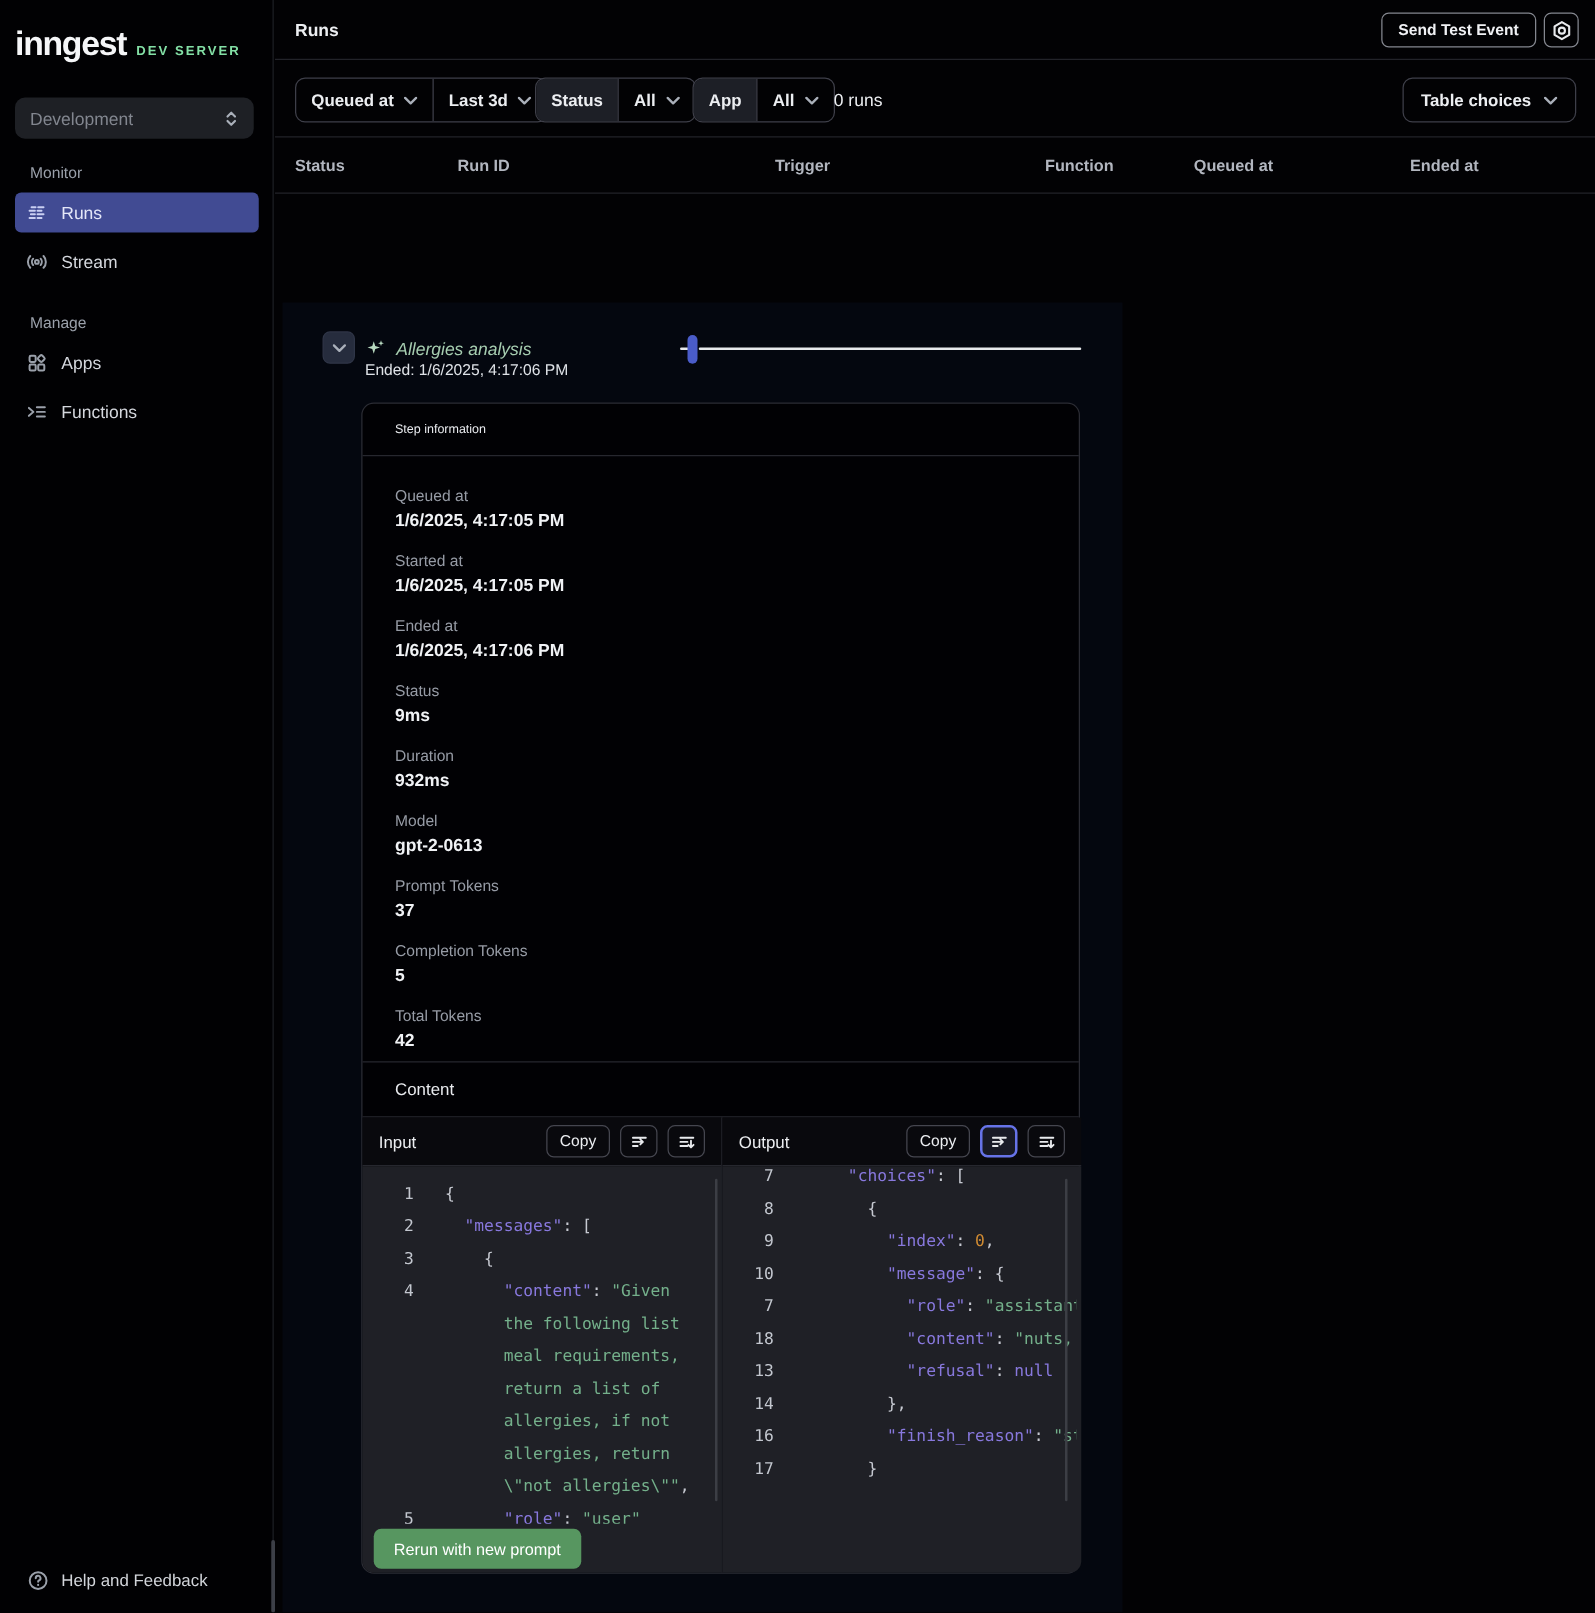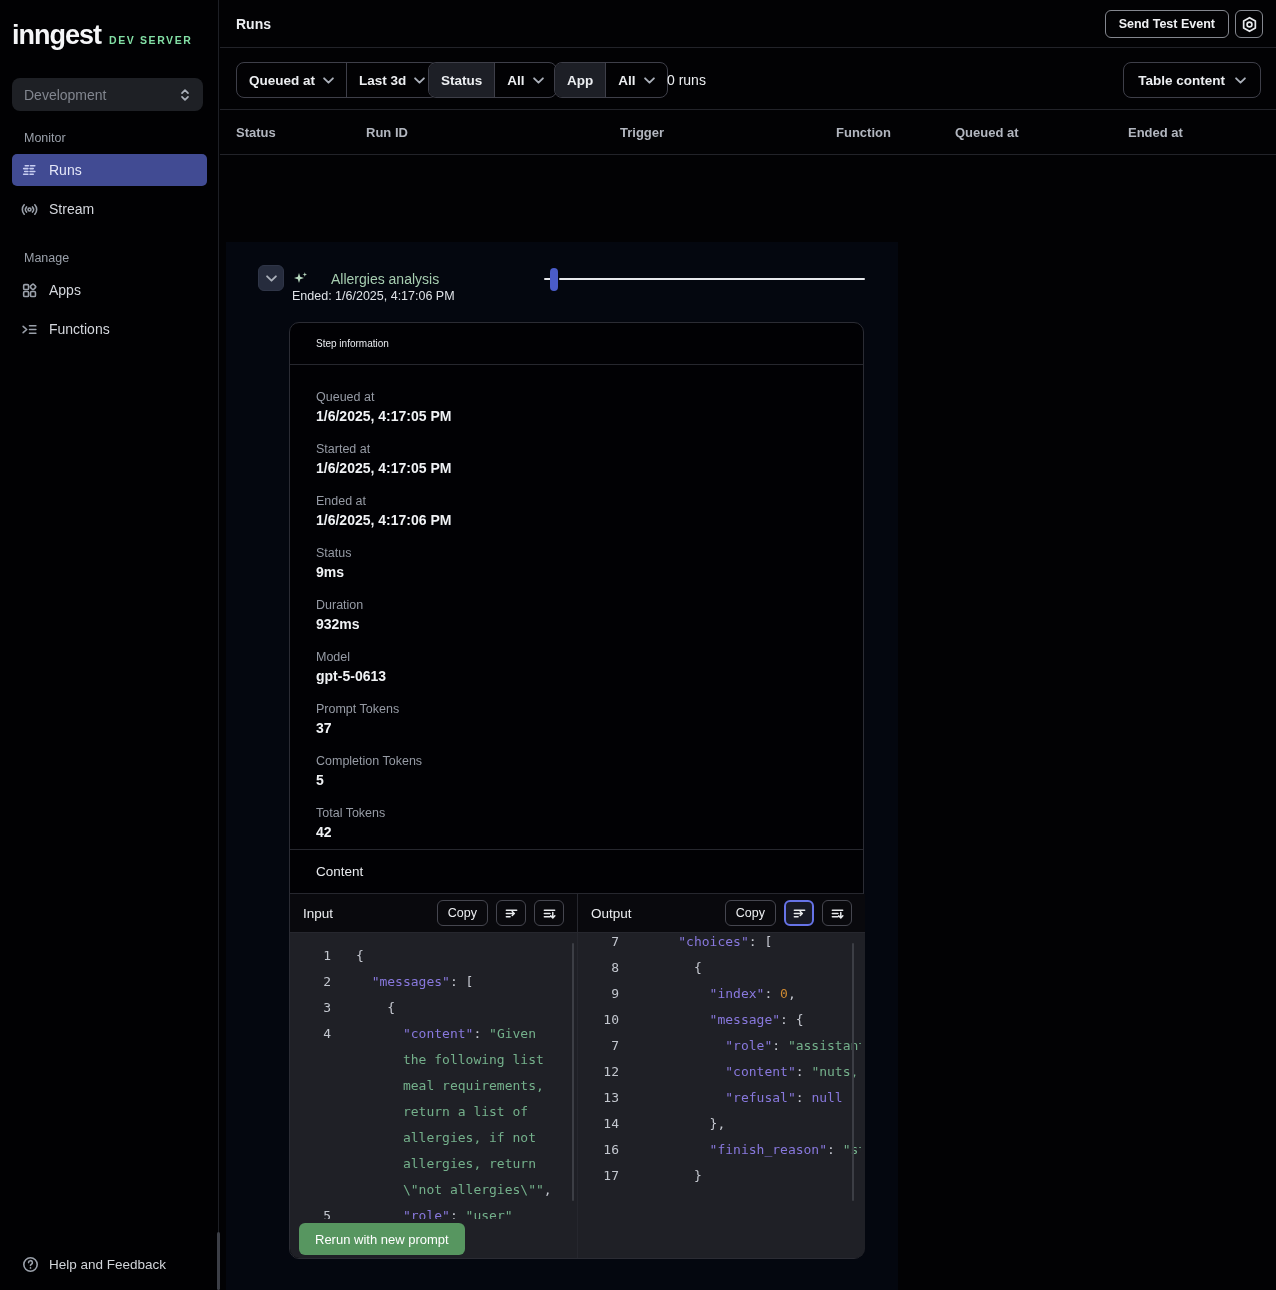--- a/index.html
+++ b/index.html
@@ -213,21 +213,21 @@
           <span>All</span>
           <svg width="11" height="7" viewBox="0 0 10 6">
               <path class="chev" d="M1 1 L5 5 L9 1"></path>
             </svg>
         </div>
       </div>
 
       <div class="runs-count">0 runs</div>
 
       <div class="fgroup table-cols fseg" style="border:1px solid #3e3f49;">
-        <span>Table content</span>
+        <span>Table choices</span>
         <svg width="11" height="7" viewBox="0 0 10 6">
             <path class="chev" d="M1 1 L5 5 L9 1"></path>
           </svg>
       </div>
     </div>
 
     <div class="thead">
       <span class="th" style="left:16px;">Status</span>
       <span class="th" style="left:146px;">Run ID</span>
       <span class="th" style="left:400px;">Trigger</span>
@@ -240,21 +240,21 @@
     <div class="row2">
       <div class="expand-btn expand-open" style="left:32px; top:23px;">
         <svg width="11" height="11" viewBox="0 0 10 10">
             <path class="chev" d="M1 3 L5 7 L9 3"></path>
           </svg>
       </div>
       <svg style="position:absolute; left:66px; top:28px;" width="18" height="18" viewBox="0 0 18 18">
         <path d="M7 3 L8.2 6.8 L12 8 L8.2 9.2 L7 13 L5.8 9.2 L2 8 L5.8 6.8 Z" fill="#b7d8bf"></path>
         <path d="M12.8 2.2 L13.4 3.9 L15.1 4.5 L13.4 5.1 L12.8 6.8 L12.2 5.1 L10.5 4.5 L12.2 3.9 Z" fill="#b7d8bf"></path>
       </svg>
-      <div class="run-title green" style="left:105px; top:29px;">Allergies analysis</div>
+      <div class="run-title green" style="left:91px; top:29px;font-style:italic;">Allergies analysis</div>
       <div class="run-sub" style="left:66px; top:47px;">Ended: 1/6/2025, 4:17:06 PM</div>
       <div class="tl-line" style="left:318px; top:36px; width:12px;"></div>
       <div class="tl-bar" style="left: 324px; top: 26px; height: 23px; background: rgb(74, 92, 201);"></div>
       <div class="tl-line" style="left:333px; top:36px; width:306px;"></div>
     </div>
 
     <div class="card">
       <div class="card-h">Step information</div>
 
       <div class="fields">
@@ -273,21 +273,21 @@
         <div class="field">
           <div class="fl">Status</div>
           <div class="fv">9ms</div>
         </div>
         <div class="field">
           <div class="fl">Duration</div>
           <div class="fv">932ms</div>
         </div>
         <div class="field">
           <div class="fl">Model</div>
-          <div class="fv">gpt-5-0613</div>
+          <div class="fv">gpt-2-0613</div>
         </div>
         <div class="field">
           <div class="fl">Prompt Tokens</div>
           <div class="fv">37</div>
         </div>
         <div class="field">
           <div class="fl">Completion Tokens</div>
           <div class="fv">5</div>
         </div>
         <div class="field">
@@ -377,21 +377,21 @@
                   </div>
                   <div class="cl">
                     <span class="ln">10</span>
                     <span class="ct" style="padding-left: 8ch;"><span class="tk-k">"message"</span><span class="tk-p">: {</span></span>
                   </div>
                   <div class="cl">
                     <span class="ln">7</span>
                     <span class="ct" style="padding-left: 10ch;"><span class="tk-k">"role"</span><span class="tk-p">: </span><span class="tk-s">"assistant"</span></span>
                   </div>
                   <div class="cl">
-                    <span class="ln">12</span>
+                    <span class="ln">18</span>
                     <span class="ct" style="padding-left: 10ch;"><span class="tk-k">"content"</span><span class="tk-p">: </span><span class="tk-s">"nuts, m</span></span>
                   </div>
                   <div class="cl">
                     <span class="ln">13</span>
                     <span class="ct" style="padding-left: 10ch;"><span class="tk-k">"refusal"</span><span class="tk-p">: </span><span class="tk-u">null</span></span>
                   </div>
                   <div class="cl">
                     <span class="ln">14</span>
                     <span class="ct" style="padding-left: 8ch;"><span class="tk-p">},</span></span>
                   </div>

